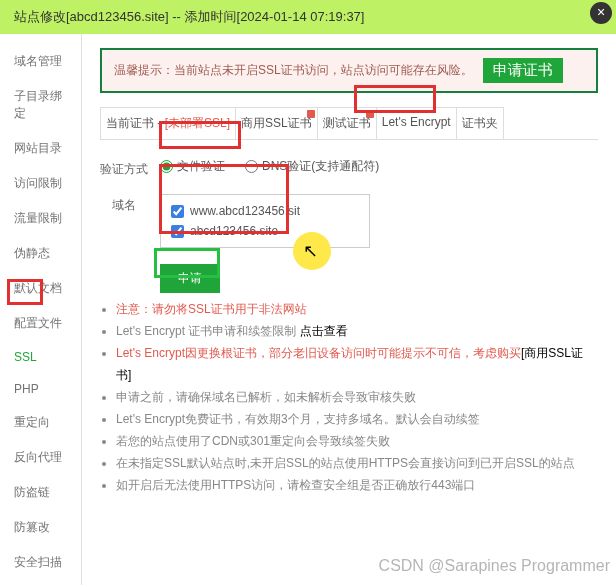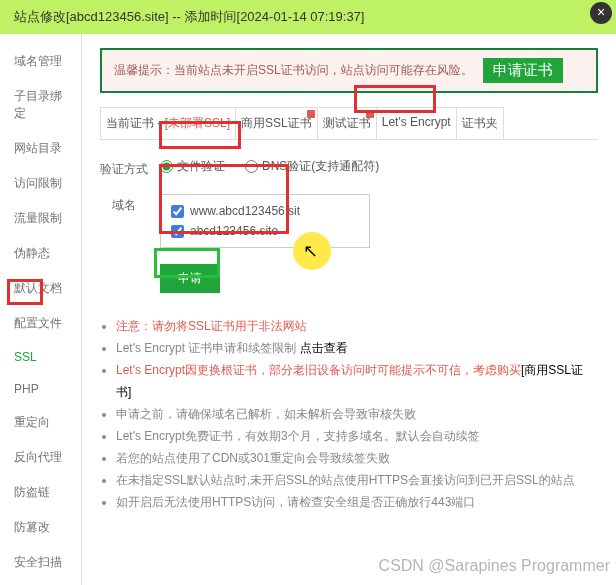--- a/index.html
+++ b/index.html
@@ -102,21 +102,21 @@
           </div>
         <div class="domain-item">
             <input type="checkbox" checked="" style="">
             <span>abcd123456.site</span>
           </div>
       </div>
     </div>
 
     <button class="apply-btn">申请</button>
 
-    <ul class="notes" style="margin-top:22px;">
+    <ul class="notes" style="margin-top:5px;">
       <li><span class="warn">注意：请勿将SSL证书用于非法网站</span></li>
       <li><span>Let's Encrypt 证书申请和续签限制 </span><span class="link">点击查看</span></li>
       <li><span class="warn">Let's Encrypt因更换根证书，部分老旧设备访问时可能提示不可信，考虑购买</span><span class="link">[商用SSL证书]</span></li>
       <li>申请之前，请确保域名已解析，如未解析会导致审核失败</li>
       <li>Let's Encrypt免费证书，有效期3个月，支持多域名。默认会自动续签</li>
       <li>若您的站点使用了CDN或301重定向会导致续签失败</li>
       <li>在未指定SSL默认站点时,未开启SSL的站点使用HTTPS会直接访问到已开启SSL的站点</li>
       <li>如开启后无法使用HTTPS访问，请检查安全组是否正确放行443端口</li>
     </ul>
   </div>

